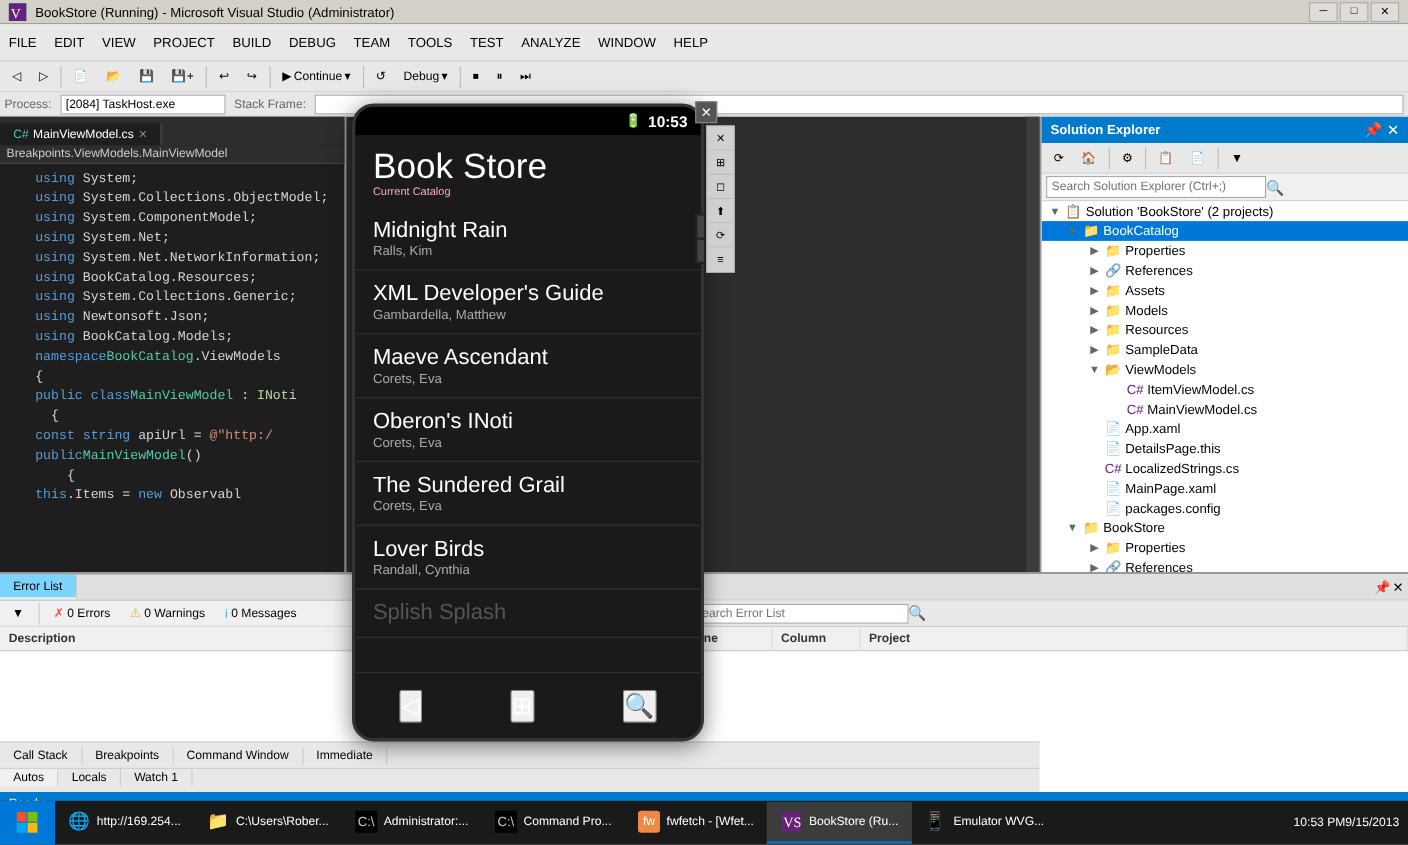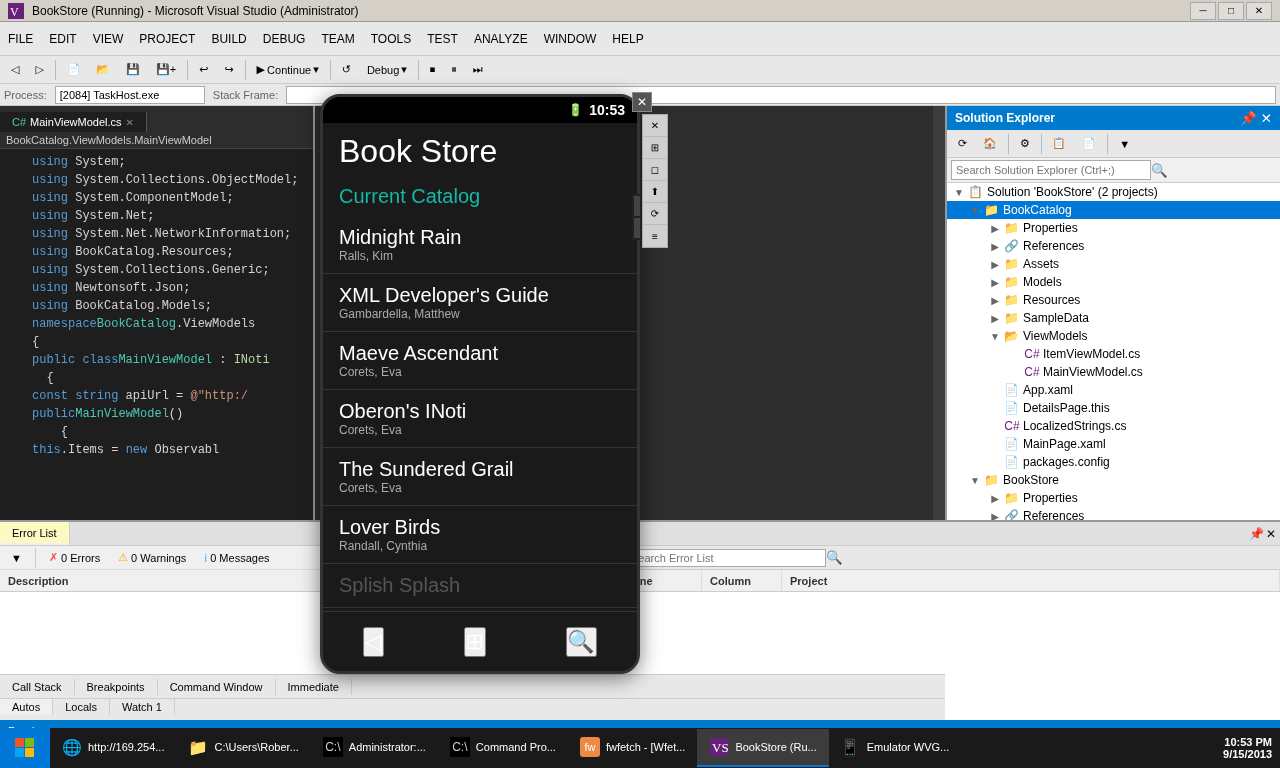--- a/index.html
+++ b/index.html
@@ -43,31 +43,31 @@
     .code-bottom { background: #2d2d2d; height: 20px; display: flex; align-items: center; padding: 0 4px; font-size: 11px; color: #ccc; justify-content: space-between; }
 
     
     .phone-overlay { position: absolute; left: 315px; top: 100px; width: 320px; height: 580px; z-index: 10; }
     .phone-frame { width: 320px; height: 580px; background: #1a1a1a; border-radius: 20px; border: 3px solid #333; box-shadow: 0 4px 20px rgba(0,0,0,0.5); display: flex; flex-direction: column; overflow: hidden; }
     .phone-status { background: #000; height: 26px; display: flex; align-items: center; justify-content: flex-end; padding: 0 12px; gap: 6px; }
     .phone-time { color: #fff; font-size: 14px; font-weight: bold; }
     .phone-screen { flex: 1; background: #1a1a1a; overflow: hidden; display: flex; flex-direction: column; }
     .phone-header { padding: 12px 16px 8px; }
     .phone-app-title { color: #fff; font-size: 32px; font-weight: 300; line-height: 1; }
-    .phone-subtitle { color: #14b8a6; font-size: 20px; margin-top: 18px; }
+    .phone-subtitle { color: #f9a8d4; font-size: 10px; margin-top: 2px; }
     .book-list { flex: 1; overflow: hidden; }
     .book-item { padding: 10px 16px; border-bottom: 1px solid #333; }
     .book-title { color: #fff; font-size: 20px; font-weight: 300; }
     .book-author { color: #aaa; font-size: 12px; }
     .phone-nav { background: #1a1a1a; height: 60px; display: flex; align-items: center; justify-content: space-around; border-top: 1px solid #333; }
     .phone-nav-btn { color: #fff; font-size: 22px; cursor: pointer; }
     .phone-close-btn { position: absolute; top: -2px; right: -12px; width: 20px; height: 20px; background: #555; border: 1px solid #888; cursor: pointer; display: flex; align-items: center; justify-content: center; color: white; font-size: 12px; z-index: 11; }
     .error-tab-bar { background: #e0e0e0; height: 24px; display: flex; align-items: center; border-bottom: 1px solid #ccc; }
     .error-tab { padding: 2px 12px; font-size: 11px; cursor: pointer; height: 100%; display: flex; align-items: center; border-right: 1px solid #ccc; }
-    .error-tab.active { background: #fef9c3; border-bottom: 2px solid #f0f0f0; }
+    .error-tab.active { background: #7dd3fc; border-bottom: 2px solid #f0f0f0; }
     .error-toolbar { background: #f0f0f0; height: 24px; display: flex; align-items: center; padding: 0 4px; gap: 4px; border-bottom: 1px solid #ddd; }
     .error-filter-btn { height: 20px; padding: 0 6px; border: 1px solid transparent; background: transparent; font-size: 11px; cursor: pointer; display: flex; align-items: center; gap: 3px; }
     .error-content { flex: 1; background: white; overflow: hidden; }
     .error-col { padding: 2px 8px; font-size: 11px; color: #333; font-weight: bold; border-right: 1px solid #ddd; display: flex; align-items: center; }
 
     
     .solution-panel { width: 335px; background: #f0f0f0; display: flex; flex-direction: column; border-left: 2px solid #999; }
     .solution-title-bar { background: #007acc; height: 24px; display: flex; align-items: center; padding: 0 8px; color: white; font-size: 12px; font-weight: bold; justify-content: space-between; }
     .solution-toolbar { background: #e8e8e8; height: 28px; display: flex; align-items: center; padding: 0 4px; gap: 2px; border-bottom: 1px solid #ccc; }
     .solution-search { height: 20px; border: 1px solid #aaa; padding: 0 4px; font-size: 11px; width: 200px; }
@@ -174,21 +174,21 @@
 <div class="main-editor-area">
 
   <div class="code-panel">
     <div class="tab-bar">
       <div class="tab active">
         <span style="color:#4ec9b0; font-size:11px;">C#</span>
         <span>MainViewModel.cs</span>
         <span class="tab-close">✕</span>
       </div>
     </div>
-    <div class="breadcrumb">BookCatalog.ViewModels.MainViewModel</div>
+    <div class="breadcrumb">Breakpoints.ViewModels.MainViewModel</div>
     <div class="code-content">
       <div class="code-line"><span class="code-line-num"></span><span class="kw">using</span> System;</div>
       <div class="code-line"><span class="code-line-num"></span><span class="kw">using</span> System.Collections.ObjectModel;</div>
       <div class="code-line"><span class="code-line-num"></span><span class="kw">using</span> System.ComponentModel;</div>
       <div class="code-line"><span class="code-line-num"></span><span class="kw">using</span> System.Net;</div>
       <div class="code-line"><span class="code-line-num"></span><span class="kw">using</span> System.Net.NetworkInformation;</div>
       <div class="code-line"><span class="code-line-num"></span><span class="kw">using</span> BookCatalog.Resources;</div>
       <div class="code-line"><span class="code-line-num"></span><span class="kw">using</span> System.Collections.Generic;</div>
       <div class="code-line"><span class="code-line-num"></span><span class="kw">using</span> Newtonsoft.Json;</div>
       <div class="code-line"><span class="code-line-num"></span><span class="kw">using</span> BookCatalog.Models;</div>
@@ -525,21 +525,21 @@
           <text x="2" y="14" font-size="13" fill="white" font-family="serif">VS</text>
         </svg>
     </div>
     <span>BookStore (Ru...</span>
   </div>
   <div class="taskbar-item">
     <div class="taskbar-item-icon">📱</div>
     <span>Emulator WVG...</span>
   </div>
   <div style="flex:1;"></div>
-  <div style="padding:0 8px;display:flex;flex-direction:column;align-items:flex-end;justify-content:space-between;font-weight:bold;">
+  <div style="padding:0 8px;display:flex;flex-direction:row;align-items:flex-end;justify-content:space-between;">
     <span class="taskbar-time">10:53 PM</span>
     <span class="taskbar-time">9/15/2013</span>
   </div>
 </div>
 
 <div class="phone-overlay" style="position:absolute; left:320px; top:94px; z-index:20;">
   <div style="position:relative;">
     <div class="phone-close-btn">✕</div>
     <div class="phone-frame">
       <div class="phone-status">

